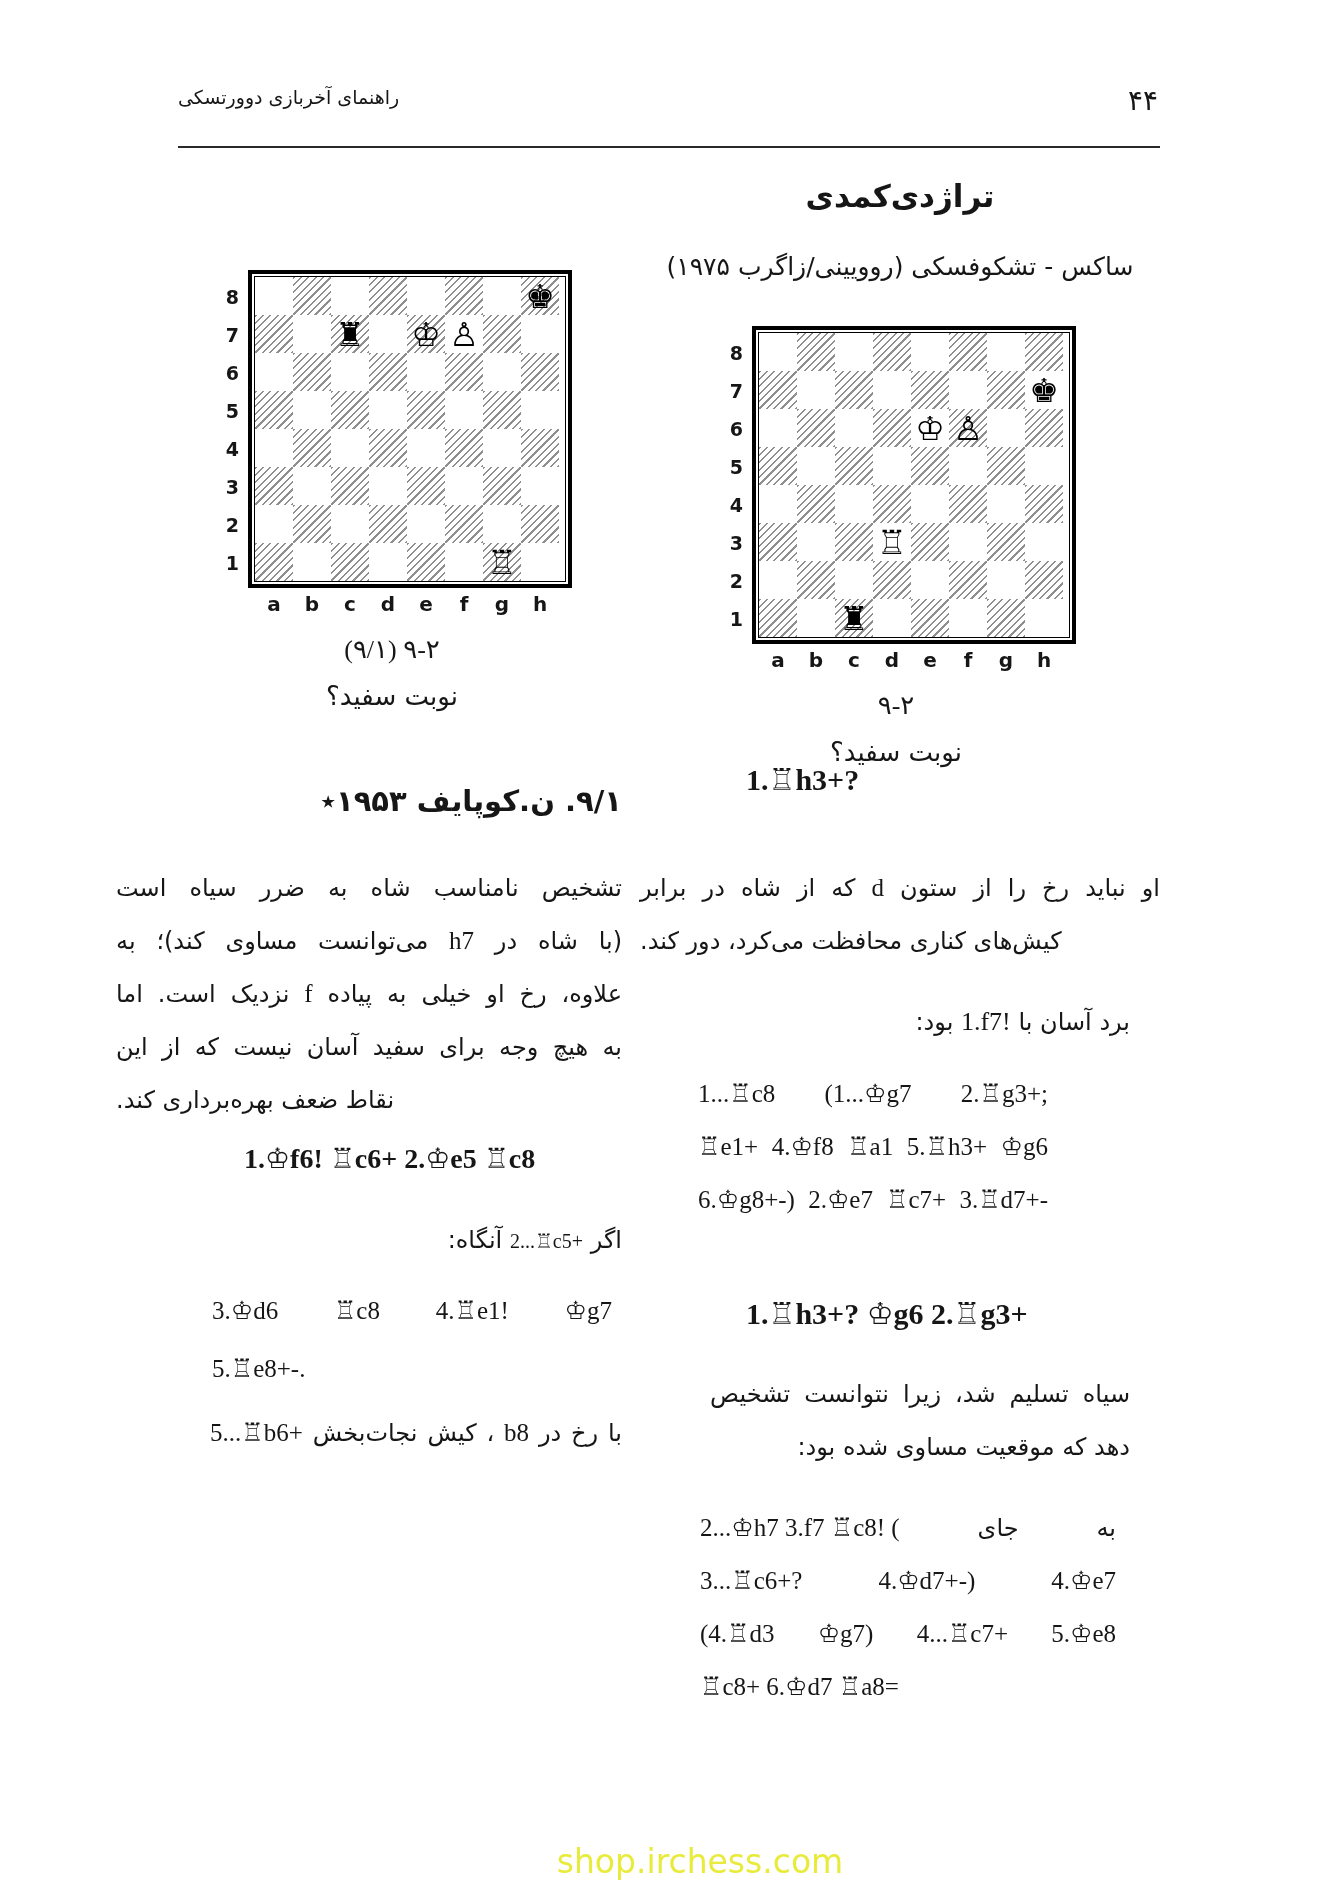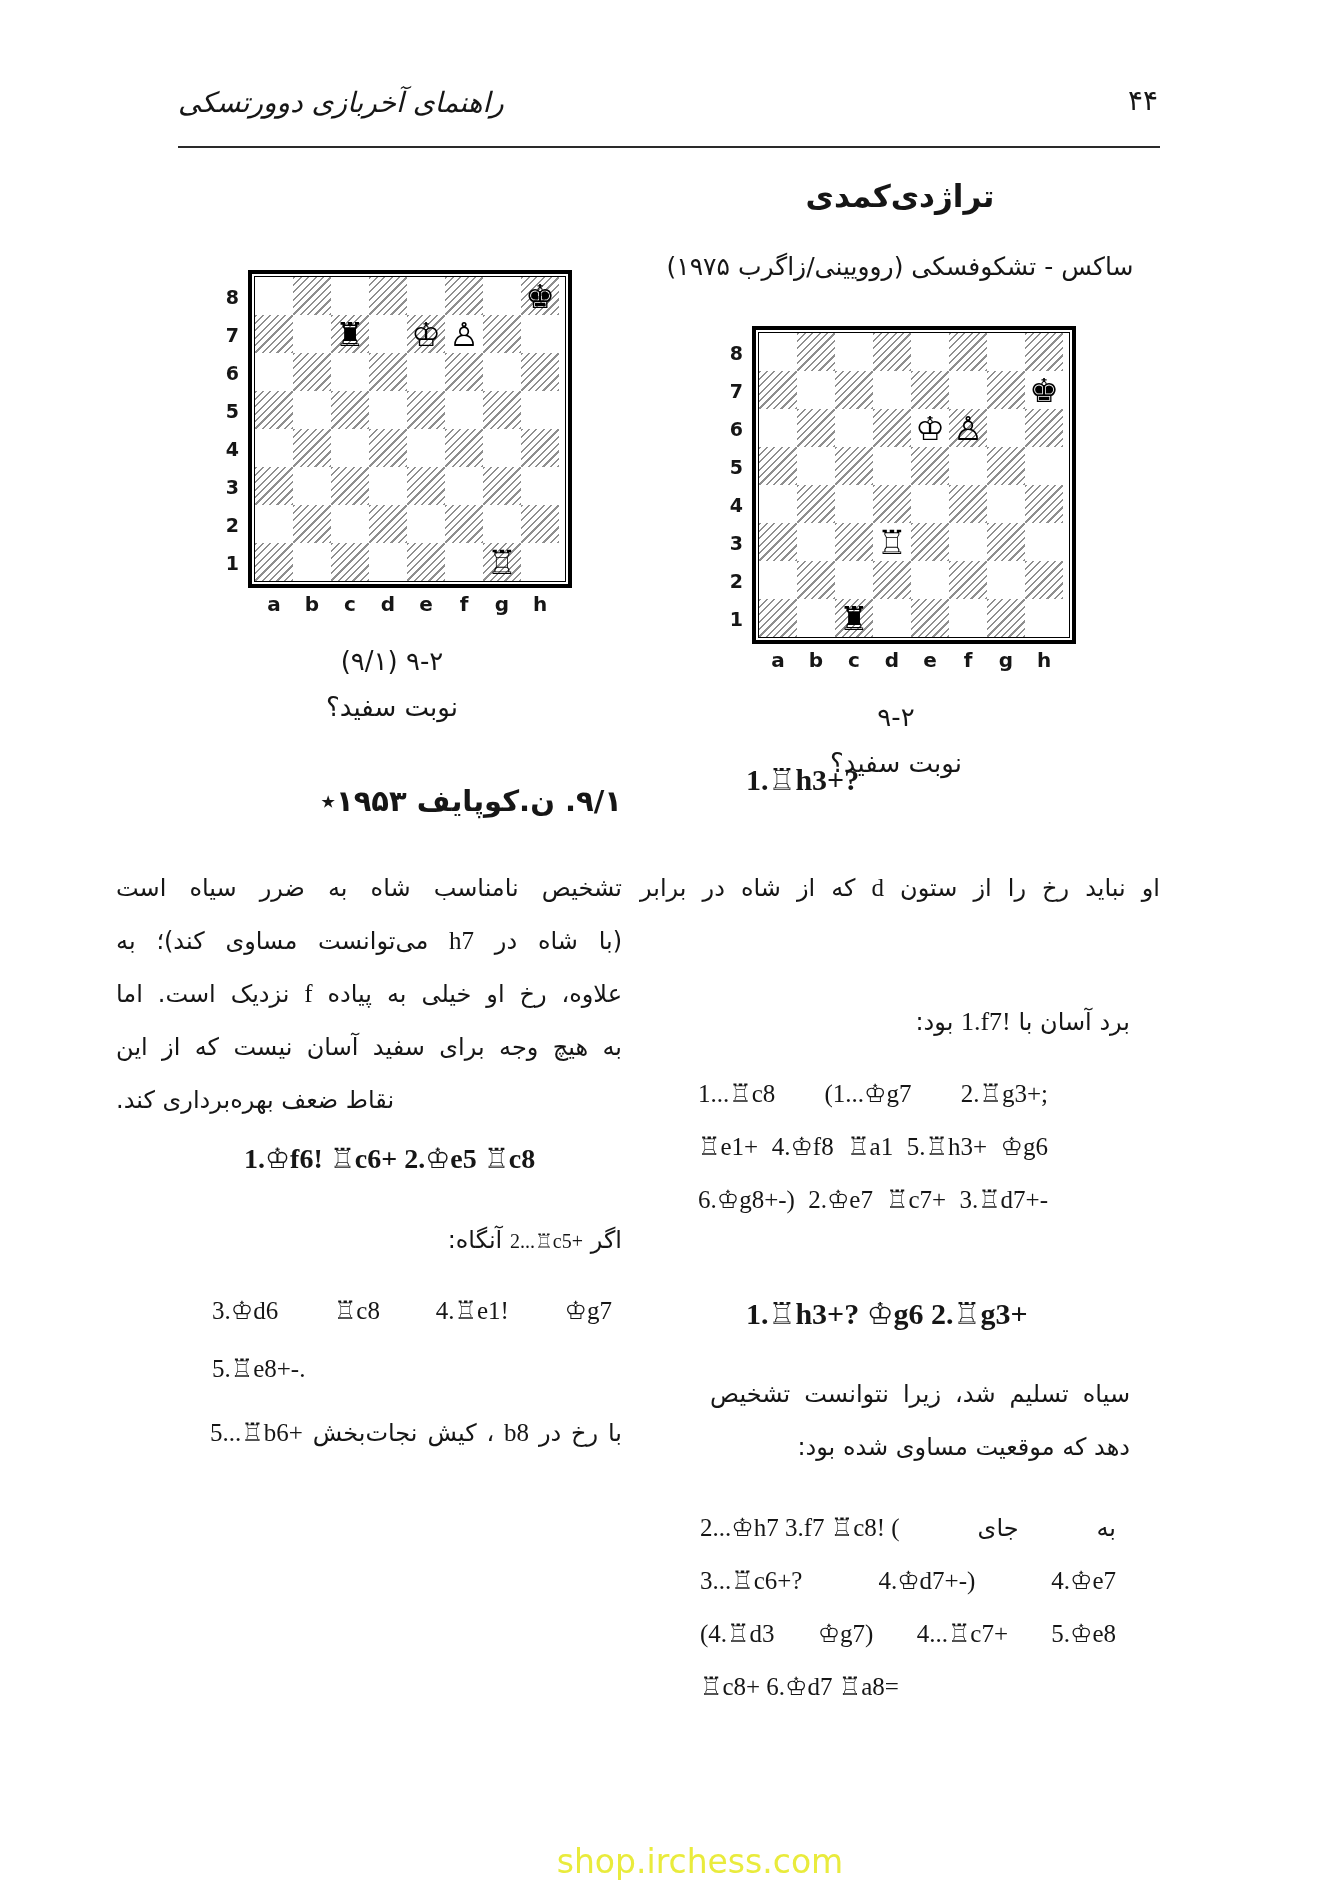--- a/index.html
+++ b/index.html
@@ -1,19 +1,19 @@
 <!DOCTYPE html>
 <html lang="fa"><head>
 <meta charset="utf-8">
 <style>
   html,body{margin:0;padding:0;background:#777;}
   .page{position:relative;width:1338px;height:1888px;background:#ffffff;margin:0 auto;overflow:hidden;
         font-family:"DejaVu Sans",sans-serif;color:#161616;}
   
-  .hdr-title{position:absolute;left:178px;top:86px;font-size:28px;font-style:italic;}
+  .hdr-title{position:absolute;left:178px;top:86px;font-size:19px;}
   .hdr-page{position:absolute;right:180px;top:84px;font-size:28px;}
   .hdr-rule{position:absolute;left:178px;top:146px;width:982px;height:2px;background:#2a2a2a;}
   
   .col{position:absolute;top:150px;}
   .col-right{left:640px;width:520px;height:1720px;}
   .col-left{left:116px;width:506px;height:1720px;}
   .blk{position:absolute;}
   .center{text-align:center;}
   .mv{font-family:"Liberation Serif","DejaVu Sans",serif;}
   .fa{font-family:"DejaVu Sans",sans-serif;}
@@ -45,21 +45,21 @@
   #l-para{left:0;top:712px;width:506px;}
   #l-move1{left:128px;top:992px;font-size:28px;}
   #l-if{left:0;top:1064px;width:506px;height:52px;line-height:52px;font-size:24px;text-align:right;}
   #l-if .mv{font-size:20px;}
   #l-moves{left:96px;top:1132px;width:400px;}
   #l-moves .rl-line{height:58px;line-height:57px;}
   #l-final{left:0;top:1254px;width:506px;}
   #l-final .rl-line{height:58px;line-height:57px;}
   #l-final .rl-line.spread{margin-left:94px;width:412px;}
   
-  .fig-caption{margin-top:30px;text-align:center;font-size:26px;}
+  .fig-caption{margin-top:18px;text-align:center;font-size:26px;font-family:Liberation Serif, serif;}
   .fig-prompt{margin-top:16px;text-align:center;font-size:26px;}
   .board-area{display:grid;grid-template-columns:30px auto;}
   .b-ranks{display:flex;flex-direction:column;justify-content:flex-start;padding-top:8px;}
   .b-ranks div{height:38px;line-height:38px;text-align:right;padding-right:9px;
                font-weight:bold;font-size:19px;font-family:"DejaVu Sans",sans-serif;}
   .b-frame{border:4px solid #000;padding:2px;background:#fff;width:312px;}
   .b-grid{border:1px solid #000;display:grid;grid-template-columns:repeat(8,38px);grid-template-rows:repeat(8,38px);}
   .sq{width:38px;height:38px;background:#fff;position:relative;}
   .sq.dark{background-image:repeating-linear-gradient(135deg,#8f8f8f 0,#8f8f8f 1.6px,#ffffff 1.6px,#ffffff 5.2px);}
   .pc{position:absolute;left:0;top:0;width:38px;height:38px;line-height:39px;text-align:center;
@@ -199,20 +199,21 @@
           <span dir="rtl" class="fa">را</span>
           <span dir="rtl" class="fa">از</span>
           <span dir="rtl" class="fa">ستون</span>
           <span dir="ltr" class="mv">d</span>
           <span dir="rtl" class="fa">که</span>
           <span dir="rtl" class="fa">از</span>
           <span dir="rtl" class="fa">شاه</span>
           <span dir="rtl" class="fa">در</span>
           <span dir="rtl" class="fa">برابر</span>
         </div>
+        <div class="rl-line al-left" dir="rtl"><span dir="rtl" class="fa">کیش‌های کناری محافظت می‌کرد، دور کند.</span> </div>
       </div>
     <div id="r-easy" class="blk" dir="rtl">
         <div class="rl-line al-right" dir="rtl"><span dir="rtl" class="fa">برد آسان با</span> <span dir="ltr" class="mv">1.f7!</span> <span dir="rtl" class="fa">بود:</span> </div>
       </div>
     <div id="r-notation" class="blk">
         <div class="rl-line spread" dir="ltr">
           <span dir="ltr" class="mv">1...♖c8</span>
           <span dir="ltr" class="mv">(1...♔g7</span>
           <span dir="ltr" class="mv">2.♖g3+;</span>
         </div>

